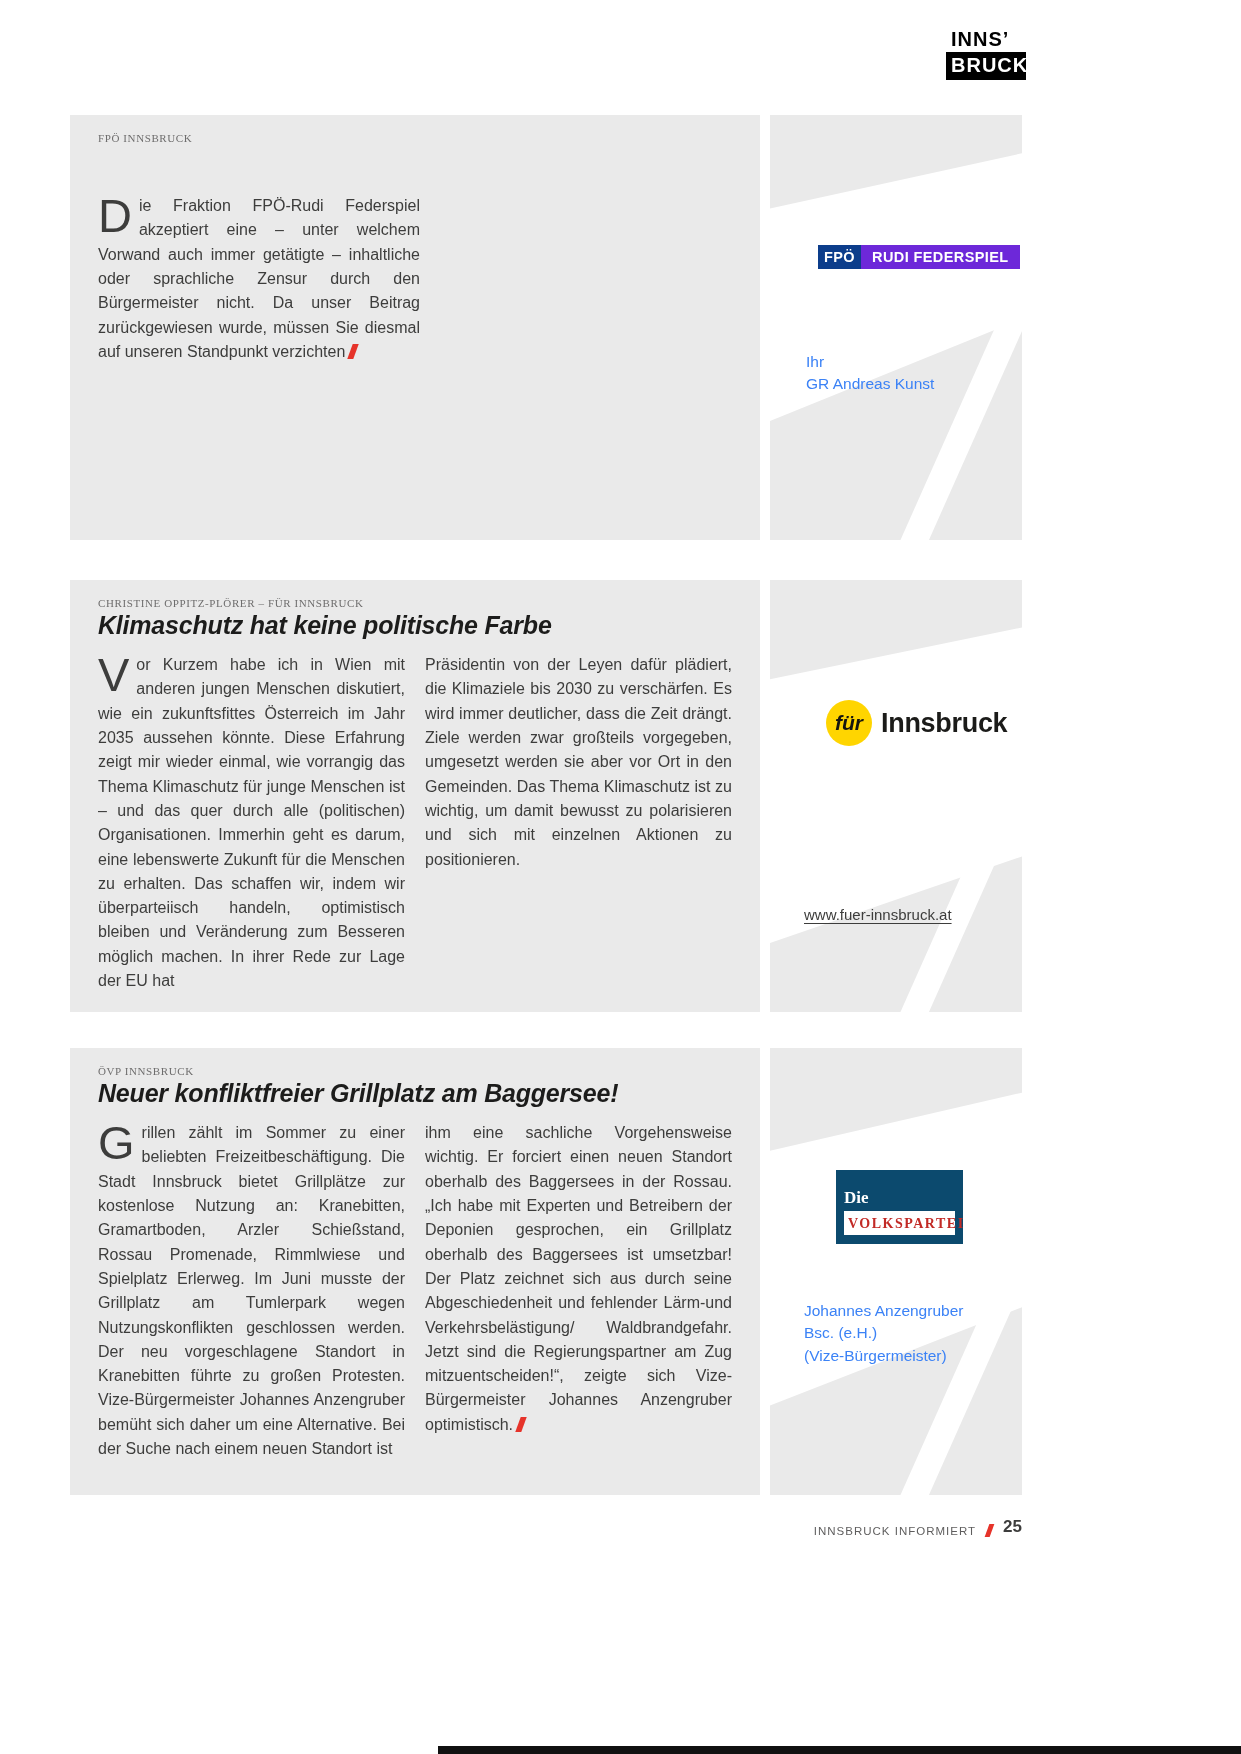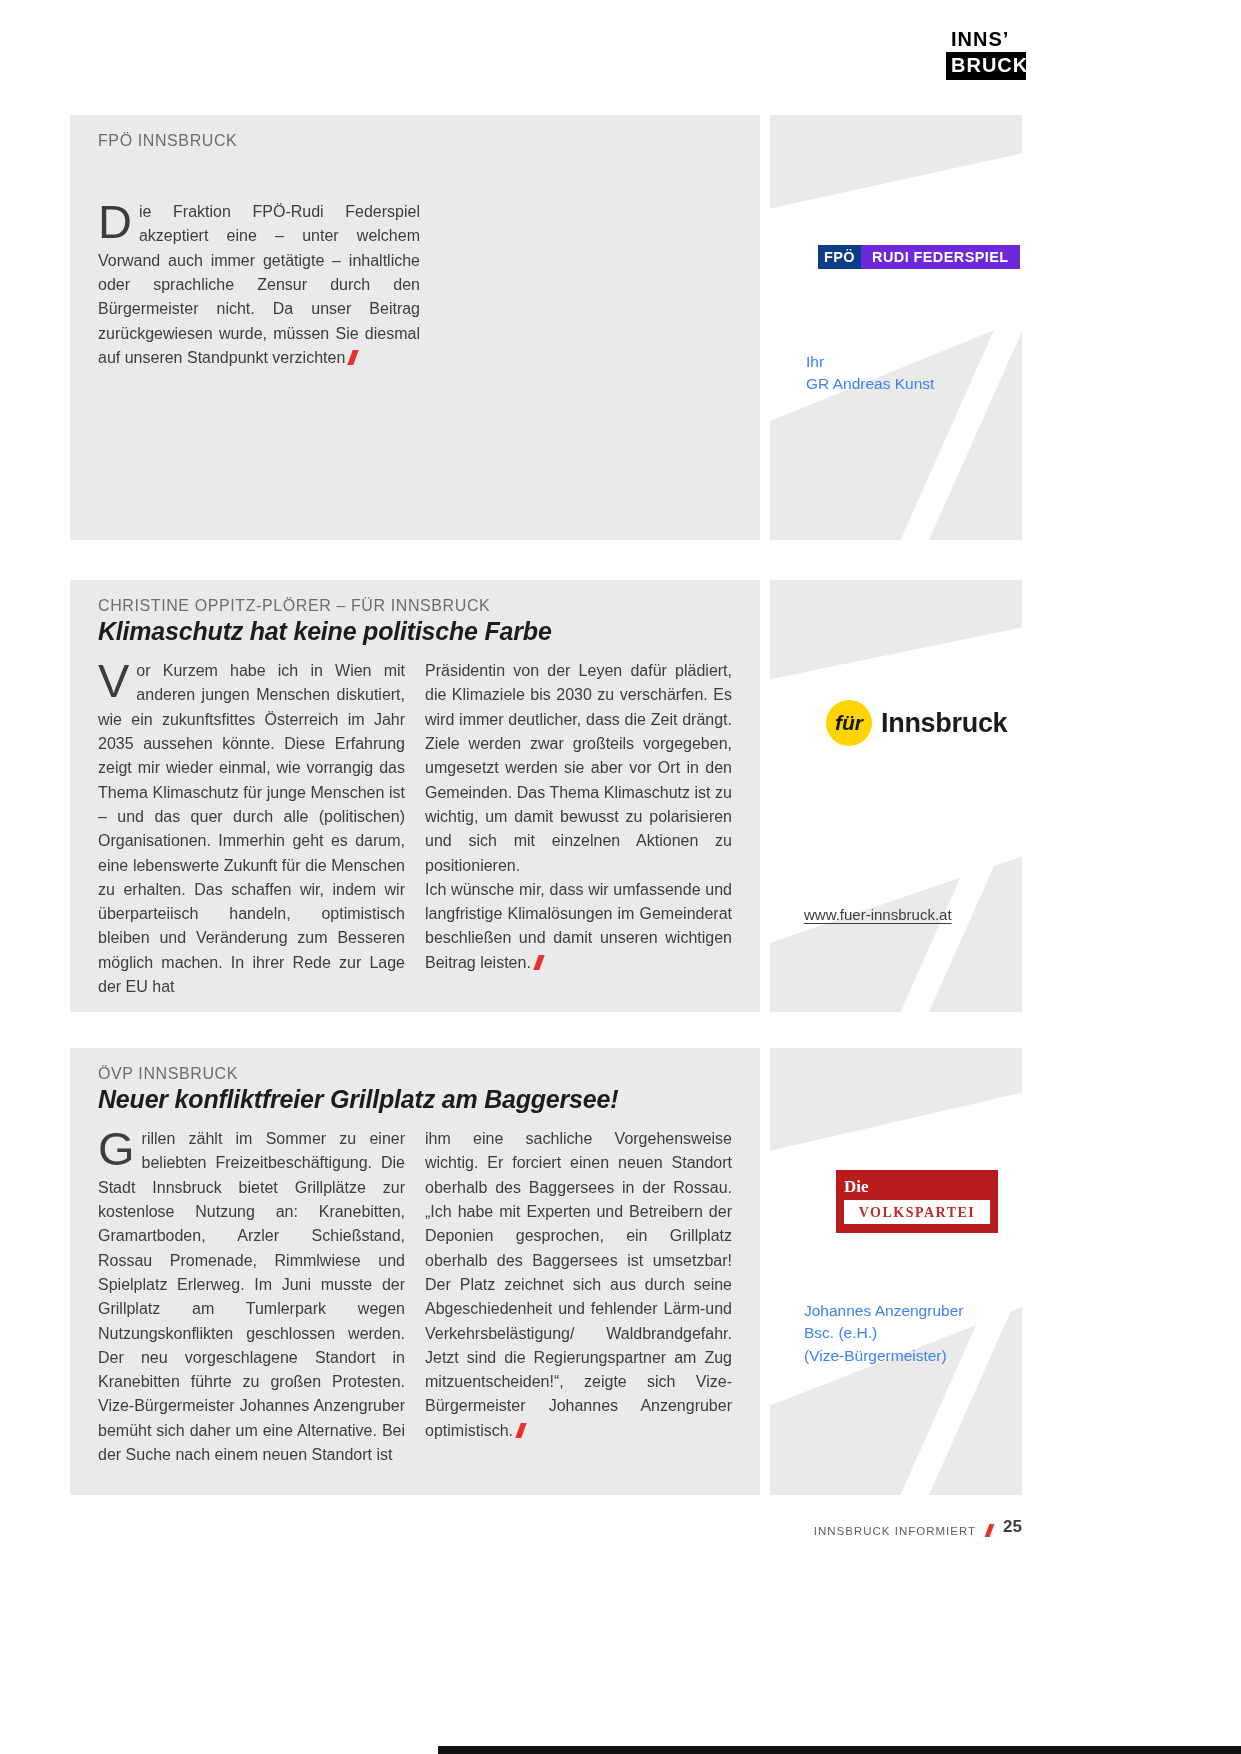--- a/index.html
+++ b/index.html
@@ -15,21 +15,21 @@
   .brand-top { color:#000; padding:2px 5px 3px; }
   .brand-bottom { color:#fff; background:#000; padding:3px 5px 5px; }
 
   
   .gray-block { position:absolute; left:70px; width:690px; background:#eaeaea; }
   #block-fpoe { top:115px;  height:425px; }
   #block-fuer { top:580px;  height:432px; }
   #block-oevp { top:1048px; height:447px; }
   .block-pad { padding:17px 28px 0 28px; }
 
-  .kicker { font-size:16px; letter-spacing:.6px; color:#6e6d6d; }
+  .kicker { font-size:11px; letter-spacing:.6px; color:#6e6d6d;font-family:Liberation Serif, serif; }
   .headline { font-size:25px; font-style:italic; font-weight:bold; color:#1c1c1b; margin-top:2px; letter-spacing:-0.2px; }
 
   .cols { display:flex; gap:20px; margin-top:13px; }
   .colw { width:321px; }
   .body-text { font-size:16px; line-height:1.52; color:#3d3d3c; text-align:justify; }
   .body-text p { margin:0; }
   .fpoe-body { margin-top:50px; width:322px; }
   .dropcap { float:left; font-size:47px; line-height:38px; padding:3px 7px 0 0; color:#3d3d3c; }
 
   .rslash { display:inline-block; width:6px; height:15px; background:#e6332a; transform:skewX(-20deg); margin-left:5px; vertical-align:-2px; }
@@ -58,21 +58,21 @@
   .fpoe-logo-left  { background:#0c3d8b; color:#fff; padding:4px 6px; }
   .fpoe-logo-right { background:#6d28d9; color:#fff; padding:4px 11px; }
 
   
   .fuer-logo { position:absolute; top:120px; left:56px; display:flex; align-items:center; gap:9px; }
   .fuer-circle { width:46px; height:46px; border-radius:50%; background:#ffd500; display:flex; align-items:center; justify-content:center; font-weight:bold; font-style:italic; font-size:21px; color:#15150f; }
   .fuer-word { font-size:27px; font-weight:bold; color:#1b1b19; letter-spacing:-0.3px; }
   .fuer-link { position:absolute; top:326px; left:34px; font-size:15px; color:#3d3d3c; text-decoration:underline; text-underline-offset:3px; cursor:pointer; }
 
   
-  .ovp-logo { position:absolute; top:122px; left:66px; width:162px; background:#b91c1c; padding:7px 8px 9px; }
+  .ovp-logo { position:absolute; top:122px; left:66px; width:127px; background:#0c4a6e; padding:18px 8px 9px; }
   .ovp-die  { color:#fff; font-family:"Liberation Serif", serif; font-weight:bold; font-size:17px; }
   .ovp-band { background:#fff; margin-top:3px; padding:3px 4px; text-align:center; }
   .ovp-band-text { color:#c22a26; font-family:"Liberation Serif", serif; font-weight:bold; font-size:14px; letter-spacing:1.5px;text-align:right; }
 
   
   .footer { position:absolute; top:1517px; right:219px; display:flex; align-items:flex-end; gap:11px; }
   .footer-mag { font-size:11.5px; letter-spacing:1px; color:#5f5e5e; }
   .footer-slash { width:5px; height:13px; background:#e6332a; transform:skewX(-20deg); }
   .footer-page { font-size:17px; font-weight:bold; color:#3d3d3c; }
 
@@ -107,21 +107,20 @@
 
 <section class="gray-block block-pad" id="block-fuer">
   <div class="kicker">CHRISTINE OPPITZ-PLÖRER – FÜR INNSBRUCK</div>
   <h2 class="headline">Klimaschutz hat keine politische Farbe</h2>
   <div class="cols">
     <div class="colw body-text">
       <p><span class="dropcap">V</span><span>or Kurzem habe ich in Wien mit anderen jungen Menschen diskutiert, wie ein zukunftsfittes Österreich im Jahr 2035 aussehen könnte. Diese Erfahrung zeigt mir wieder einmal, wie vorrangig das Thema Klimaschutz für junge Menschen ist – und das quer durch alle (politischen) Organisationen. Immerhin geht es darum, eine lebenswerte Zukunft für die Menschen zu erhalten. Das schaffen wir, indem wir überparteiisch handeln, optimistisch bleiben und Veränderung zum Besseren möglich machen. In ihrer Rede zur Lage der EU hat</span></p>
     </div>
     <div class="colw body-text">
       <p>Präsidentin von der Leyen dafür plädiert, die Klimaziele bis 2030 zu verschärfen. Es wird immer deutlicher, dass die Zeit drängt. Ziele werden zwar großteils vorgegeben, umgesetzt werden sie aber vor Ort in den Gemeinden. Das Thema Klimaschutz ist zu wichtig, um damit bewusst zu polarisieren und sich mit einzelnen Aktionen zu positionieren.</p>
-      <p><span>Ich wünsche mir, dass wir umfassende und langfristige Klimalösungen im Gemeinderat beschließen und damit unseren wichtigen Beitrag leisten.</span><span class="rslash"></span></p>
     </div>
   </div>
 </section>
 
 <div class="sidecol" id="side-fuer">
   <div class="wedge wedge-top"></div>
   <div class="wedge wedge-bottom"></div>
   <div class="white-slash"></div>
   <div class="fuer-logo">
     <span class="fuer-circle">für</span>

